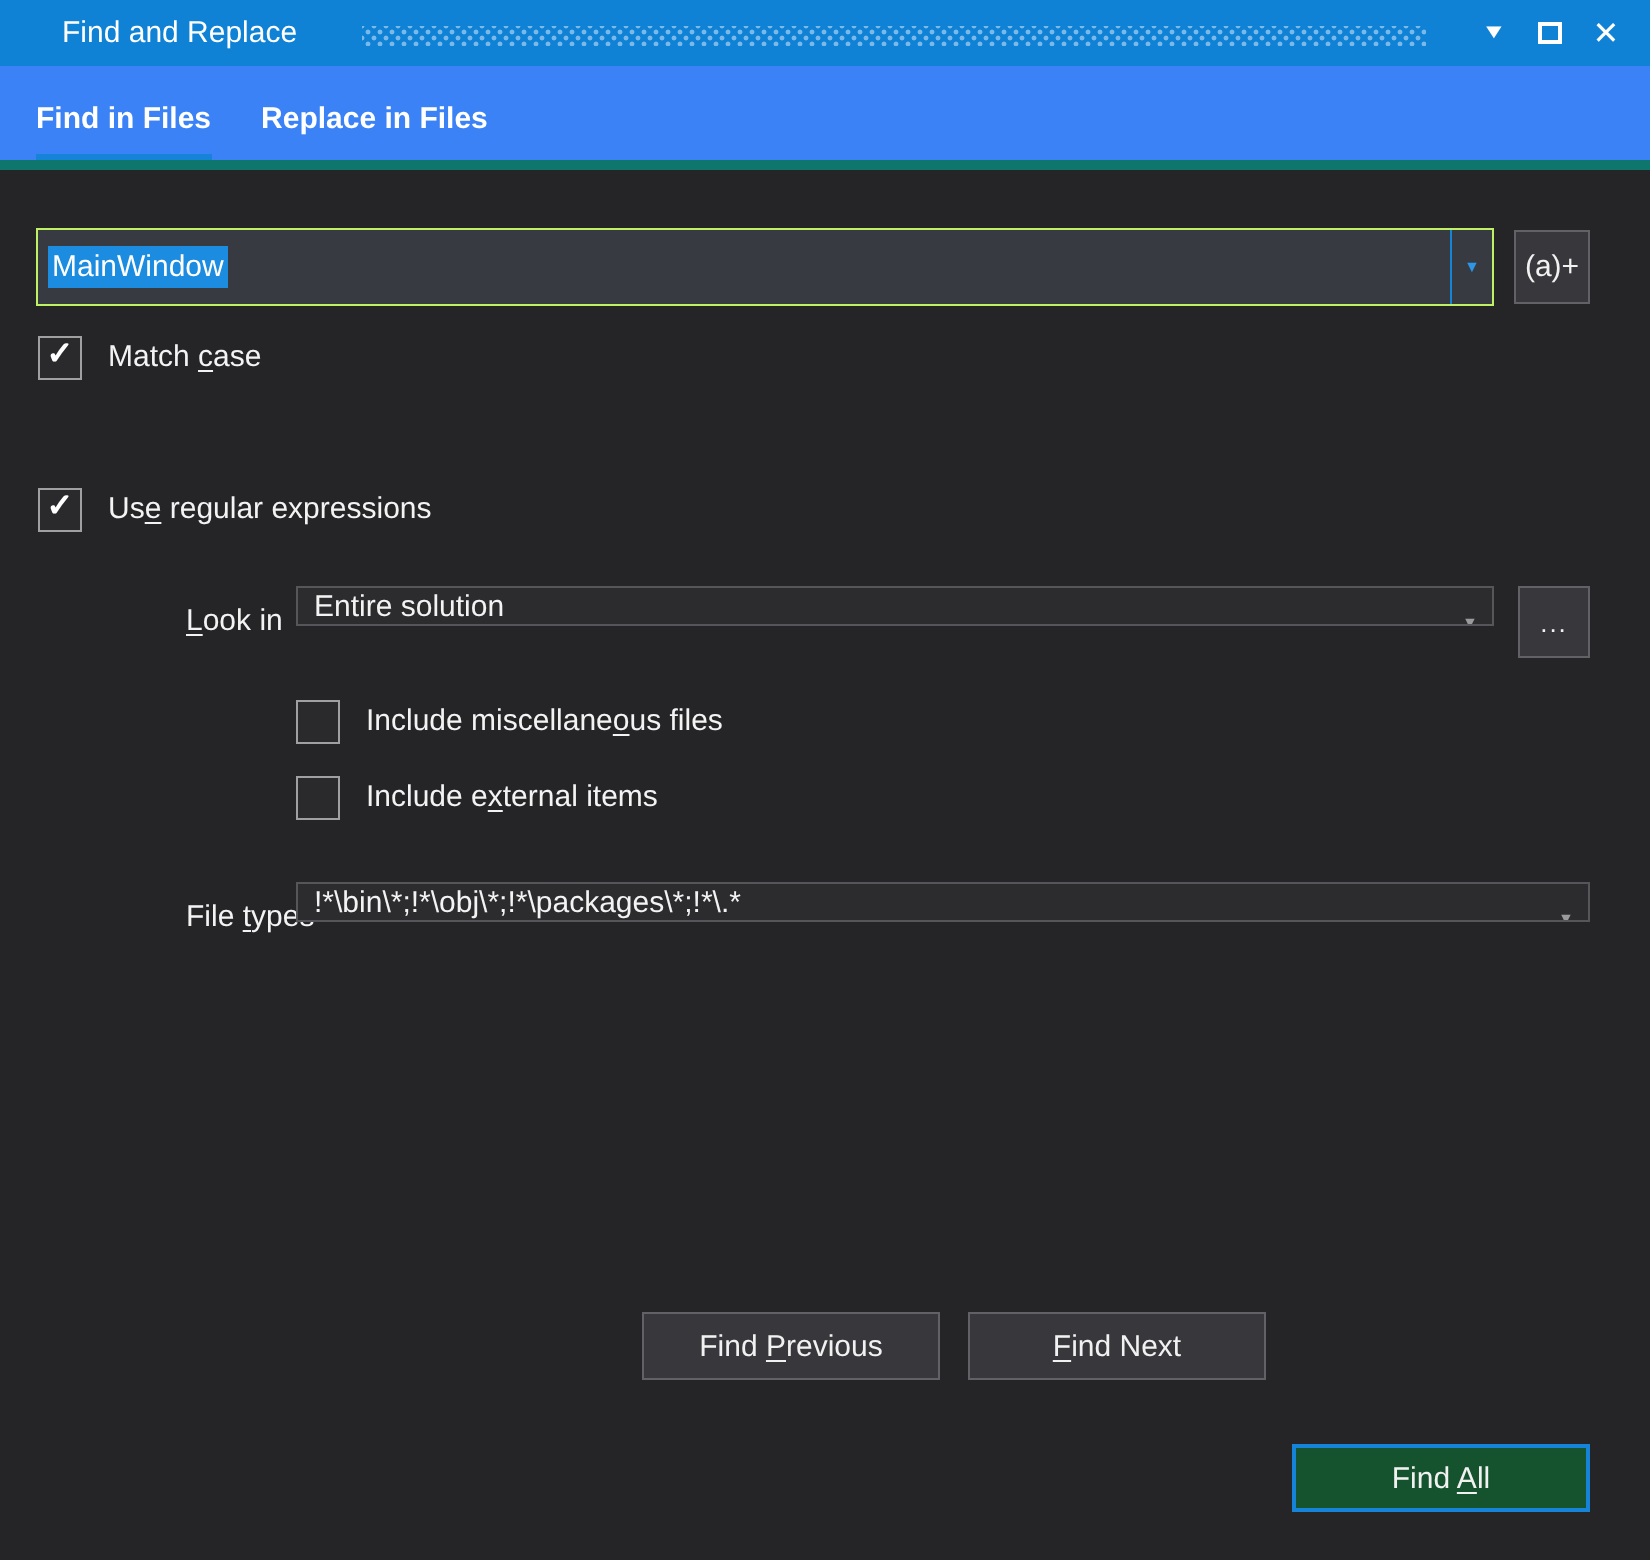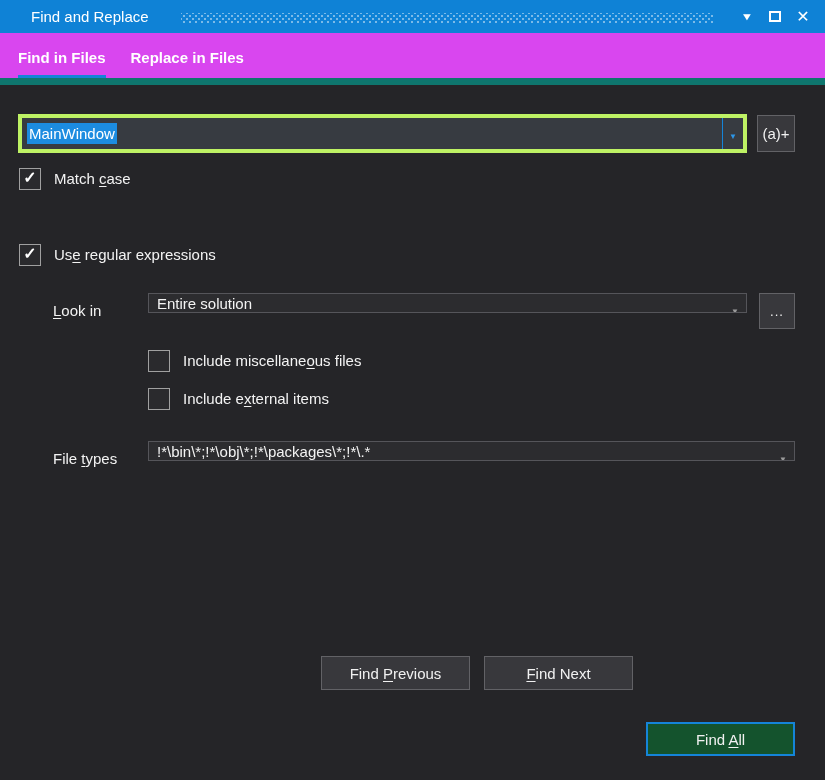--- a/index.html
+++ b/index.html
@@ -32,40 +32,40 @@
     width: 24px; height: 26px; display: flex; align-items: center; justify-content: center;
     color: #ffffff; cursor: default; margin-left: 4px;
   }
   .tb-chev { font-size: 10px; transform: scaleX(1.3); }
   .maxbox { width: 12px; height: 11px; border: 2px solid #ffffff; display: inline-block; }
   .tb-close { font-size: 16px; }
 
   
   .tabstrip {
     position: absolute; top: 33px; left: 0; right: 0; height: 52px;
-    background: #d946ef;
-    border-bottom: 7px solid #0f766e;
+    background: #3b82f6;
+    border-bottom: 5px solid #0f766e;
     display: flex; align-items: flex-end;
     padding-left: 18px;
     text-align: center;
   }
   .tab {
     font-size: 15px; font-weight: bold; color: #ffffff;
     padding-bottom: 9px; margin-right: 25px; border-bottom: 3px solid transparent;
   }
   .tab.active { border-bottom-color: #1584d8; }
 
   
   .content { position: absolute; top: 86px; left: 0; right: 0; bottom: 0; background: #252528; }
   .abs { position: absolute; }
 
   
   .search-combo {
     left: 18px; top: 28px; width: 729px; height: 39px;
-    background: #373b41; border: 4px solid #bef264;
+    background: #373b41; border: 1px solid #bef264;
     display: flex; align-items: center; padding: 0 26px 0 5px;
     font-size: 15px; overflow: hidden;
   }
   .search-sel { background: #1c8ce0; color: #ffffff; padding: 2px 2px; white-space: pre; }
   .search-drop {
     position: absolute; top: 0; right: 0; width: 21px; height: 37px;
     border-left: 1px solid #1584d8;
     display: flex; align-items: center; justify-content: center;
   }
   .chev-accent { color: #2d96e8; font-size: 8px; }
@@ -82,21 +82,21 @@
   .opt-row { display: flex; align-items: center; height: 23px; }
   .cbox {
     width: 22px; height: 22px; background: #2a2a2d; border: 1px solid #a0a0a0;
     display: flex; align-items: center; justify-content: center; flex: none;
   }
   .cmark { color: #ffffff; font-size: 16px; font-weight: bold; line-height: 1; margin-top: -2px; }
   .opt-label { font-size: 15px; color: #f3f3f3; margin-left: 13px; white-space: pre; }
   u { text-decoration: underline; text-underline-offset: 2px; }
 
   
-  .field-label { font-size: 15px; color: #f3f3f3; line-height: 36px; white-space: pre; }
+  .field-label { font-size: 15px; color: #f3f3f3; line-height: 36px; white-space: pre; margin-left: 40px; }
   .combo {
     background: #2c2c2f; border: 1px solid #55555a; height: 20px;
     display: flex; align-items: center; padding: 0 24px 0 8px;
     font-size: 15px; color: #f3f3f3; overflow: hidden; white-space: pre;
   }
   .combo .drop {
     position: absolute; top: 0; right: 0; width: 22px; height: 34px;
     display: flex; align-items: center; justify-content: center;
   }
   .browse-btn { left: 759px; top: 207px; width: 36px; height: 36px; font-size: 13px; letter-spacing: 1px; }

